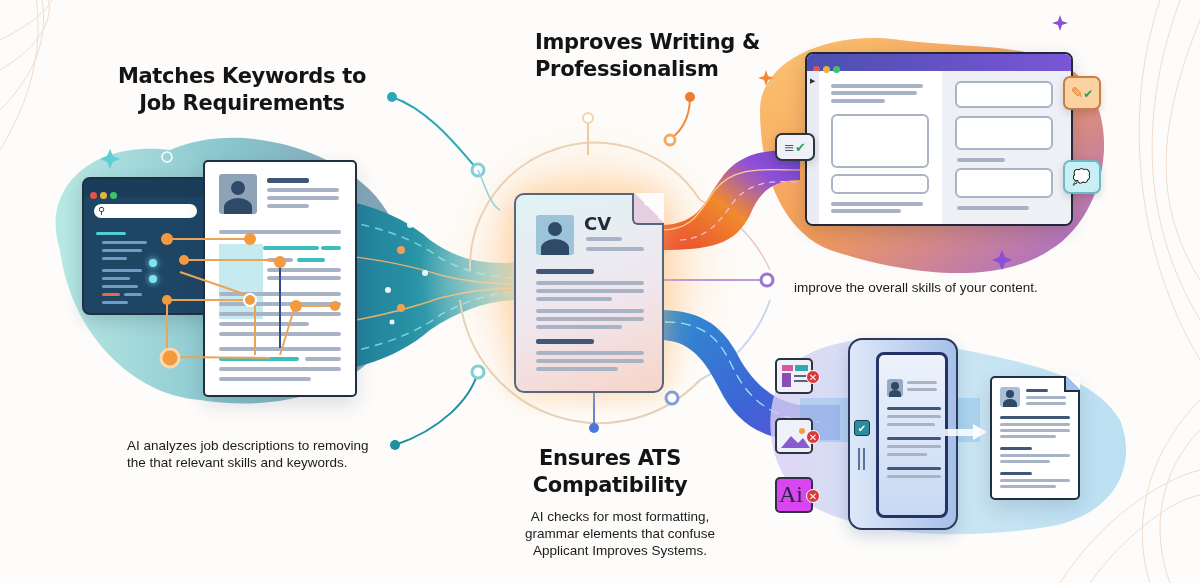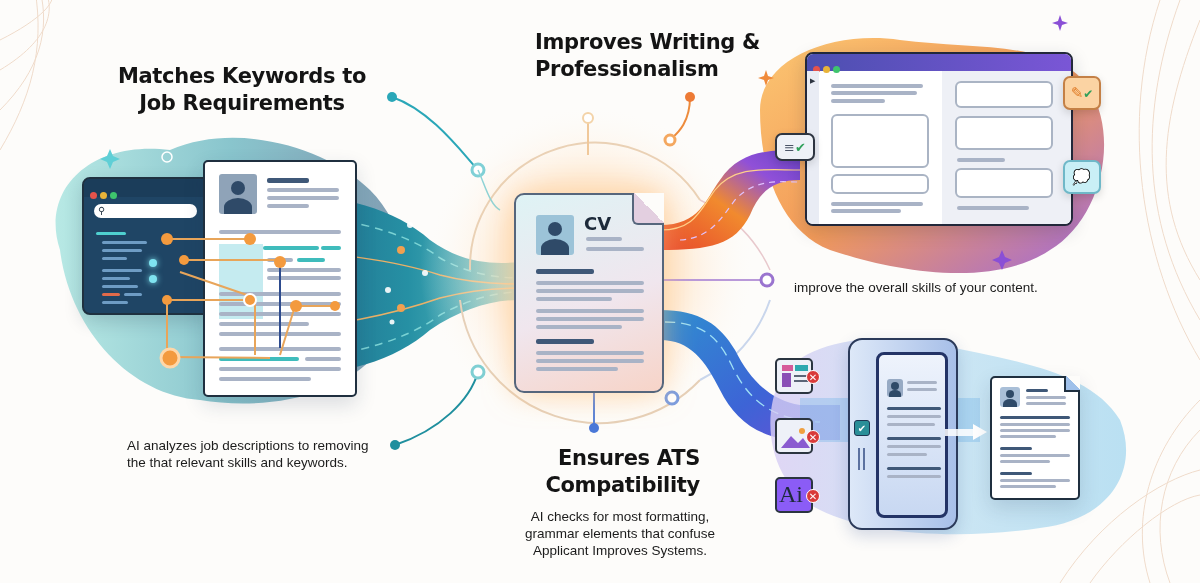--- a/index.html
+++ b/index.html
@@ -286,21 +286,21 @@
   <span style="font-size:15px; font-family:'DejaVu Sans',sans-serif;"><span style="color:#e07c28;">✎</span><span style="color:#2fa05a; font-size:12px;">✔</span></span>
 </div>
 <div class="bubble" style="left:1063px; top:160px; width:38px; height:34px; background:#c9eff6; border:2px solid #6fb8c8;">
   <span style="font-size:15px; color:#1f2a35; font-family:'DejaVu Sans',sans-serif;">💭</span>
 </div>
 
 <div class="abs desc" style="left:794px; top:279px; width:310px;">
   <div>improve the overall skills of your content.</div>
 </div>
 
-<div class="abs title" style="left:520px; top:445px; width:180px; text-align:right;">
+<div class="abs title" style="left:520px; top:445px; width:180px; text-align:center;">
   <div>Ensures ATS</div>
   <div>Compatibility</div>
 </div>
 <div class="abs desc" style="left:505px; top:508px; width:230px; text-align:center;">
   <div>AI checks for most formatting,</div>
   <div>grammar elements that confuse</div>
   <div>Applicant Improves Systems.</div>
 </div>
 
 <div class="icon-tile" style="left:775px; top:358px;">
@@ -313,21 +313,21 @@
   </div>
   <div class="xbadge" style="right:-9px; top:10px;">✕</div>
 </div>
 <div class="icon-tile" style="left:775px; top:418px;">
   <svg width="34" height="30" style="position:absolute; left:1px; top:2px;">
     <circle cx="24" cy="9" r="3" fill="#f0a040"></circle>
     <path d="M3 26 L13 14 L20 21 L25 16 L32 26 Z" fill="#8a5bd0"></path>
   </svg>
   <div class="xbadge" style="right:-9px; top:10px;">✕</div>
 </div>
-<div class="icon-tile" style="left:775px; top:477px; background:#8b5cf6;">
+<div class="icon-tile" style="left:775px; top:477px; background:#d946ef;">
   <div style="position:absolute; left:2px; top:2px; font-family:'Liberation Serif',serif; font-size:24px; color:#1d2a3a;">Ai</div>
   <div class="xbadge" style="right:-9px; top:10px;">✕</div>
 </div>
 
 <div style="position:absolute; left:848px; top:338px; width:110px; height:192px; border:2px solid #2b3a5a; border-radius:14px; background:linear-gradient(90deg,#dde8f8,#a7bfe8); box-shadow:0 6px 16px rgba(40,70,140,.2);">
   <div style="position:absolute; left:26px; top:12px; width:72px; height:166px; border:3px solid #233366; border-radius:8px; background:linear-gradient(180deg,#eef3fc,#c8d8f2);">
     <div class="avatar" style="left:8px; top:24px; width:16px; height:18px; background:#97aac4;">
       <div class="head" style="left:4px; top:3px; width:8px; height:8px;"></div>
       <div class="body" style="left:2px; top:11px; width:12px; height:8px;"></div>
     </div>

